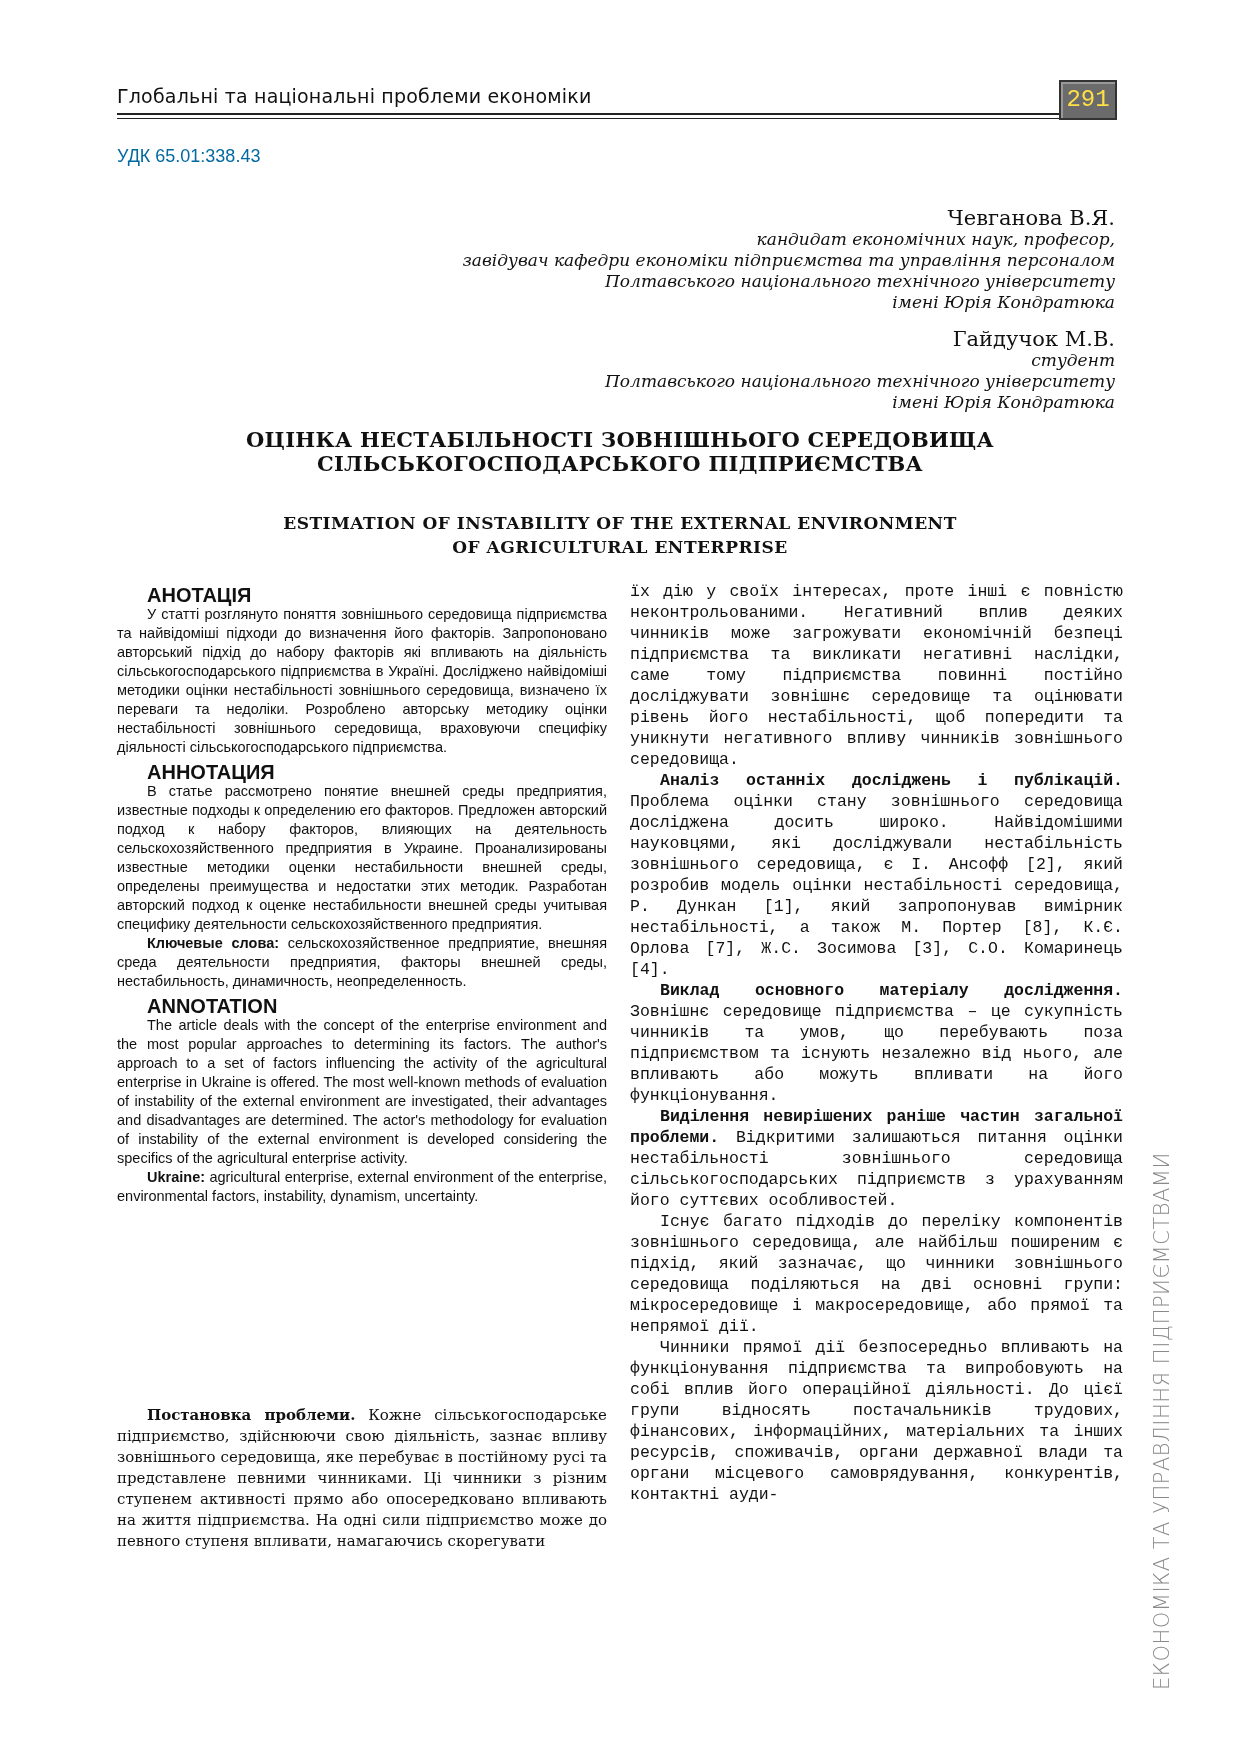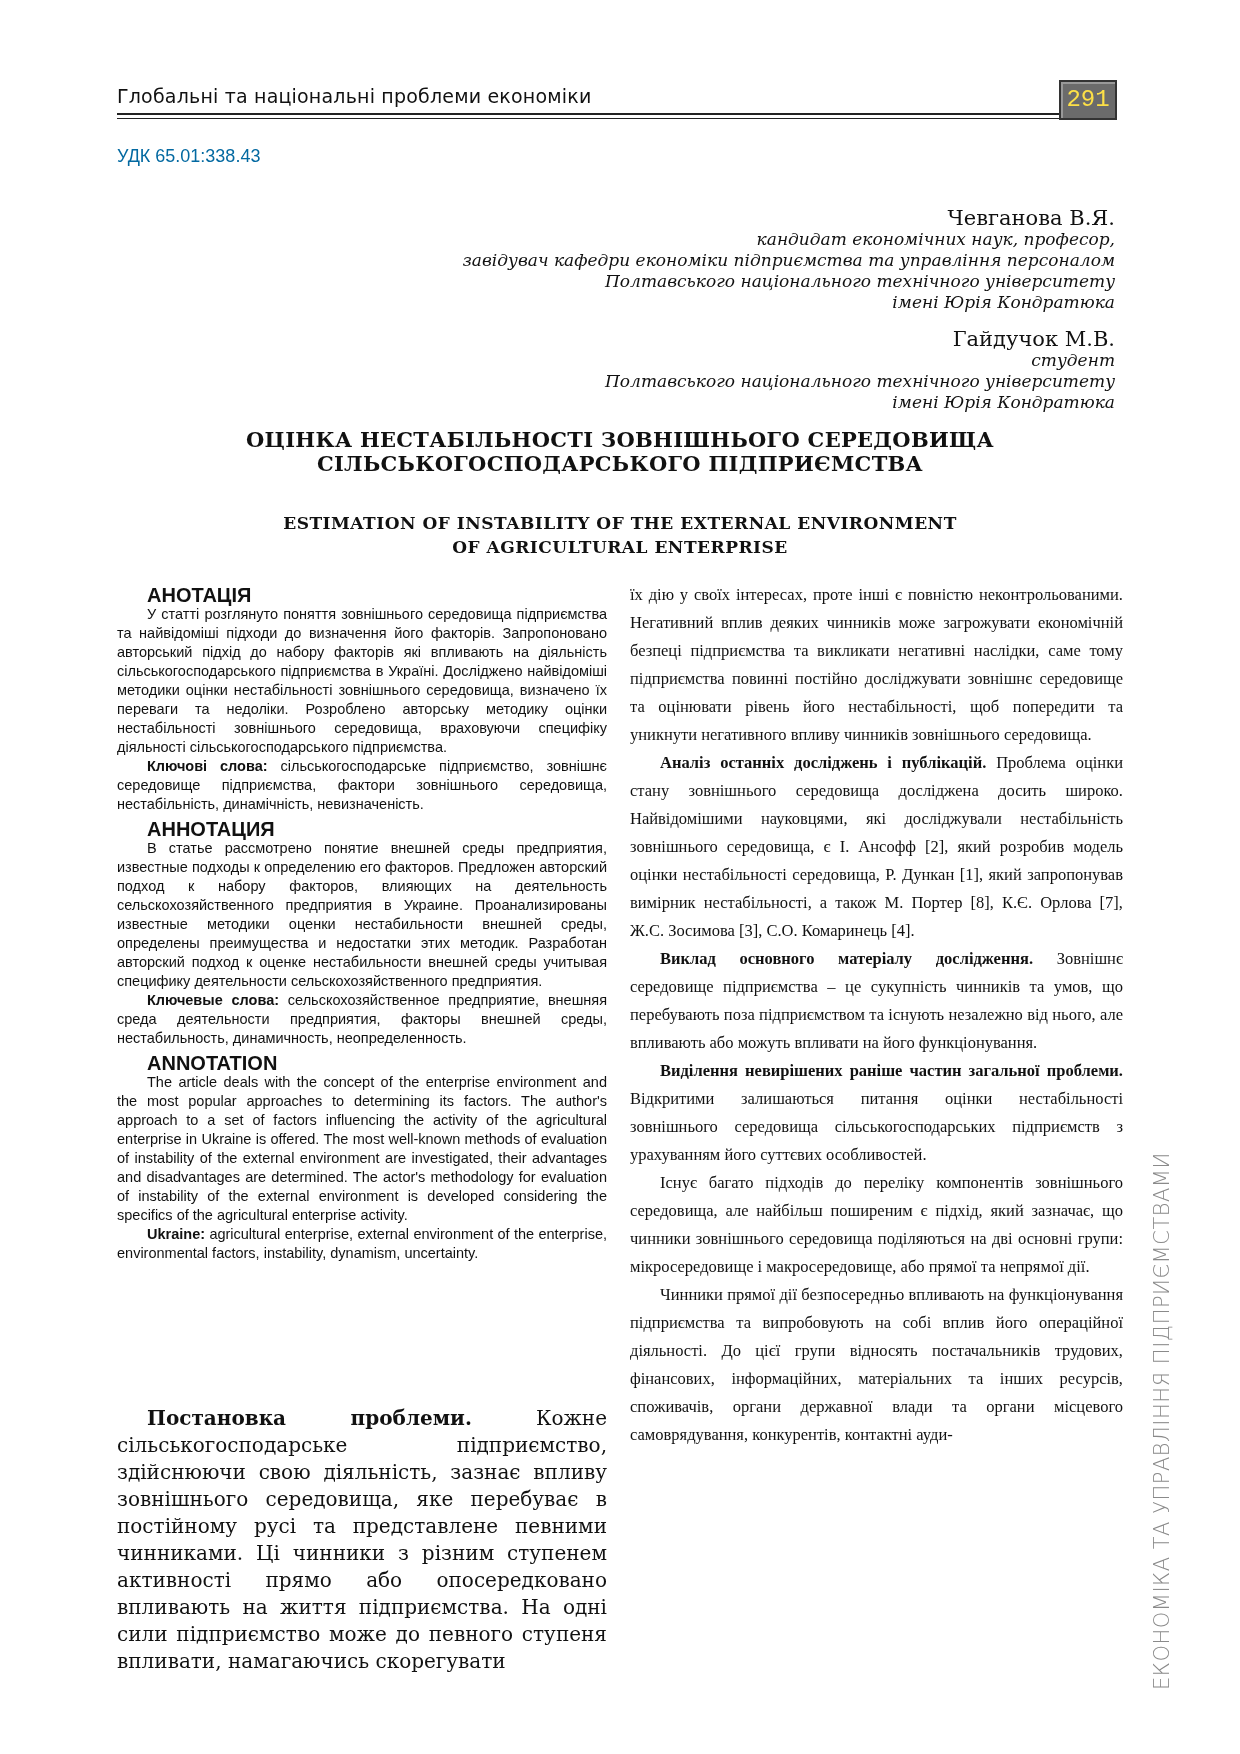--- a/index.html
+++ b/index.html
@@ -27,22 +27,22 @@
 
   
   .abstracts { position: absolute; left: 117px; top: 586px; width: 490px; font-family: "Liberation Sans", sans-serif; font-size: 14.5px; line-height: 19px; text-align: justify; }
   .abs-head { font-weight: bold; padding-left: 30px; font-size: 20px; }
   .abs-p { text-indent: 30px; margin: 0; }
   .abs-kw { text-indent: 30px; margin: 0; }
   .abs-kw b { font-weight: bold; }
   .abs-block { margin-bottom: 6px; }
 
   
-  .body-left { position: absolute; left: 117px; top: 1405px; width: 490px; font-family: "DejaVu Serif", serif; font-size: 20px; line-height: 27px; text-align: justify; }
-  .body-right { position: absolute; left: 630px; top: 581px; width: 493px; font-family: Liberation Serif, serif; font-size: 16.5px; line-height: 28px; text-align: justify; }
+  .body-left { position: absolute; left: 117px; top: 1405px; width: 490px; font-family: "DejaVu Serif", serif; font-size: 15px; line-height: 21px; text-align: justify; }
+  .body-right { position: absolute; left: 630px; top: 581px; width: 493px; font-family: Liberation Mono, monospace; font-size: 16.5px; line-height: 21px; text-align: justify; }
   .para { margin: 0; text-indent: 30px; }
   .para.noindent { text-indent: 0; }
   .para b { font-weight: bold; }
 
   
   .side-label { position: absolute; left: 1150px; top: 1690px; transform: rotate(-90deg); transform-origin: left top; white-space: nowrap; font-family: "DejaVu Sans", sans-serif; font-size: 21px; color: #8a8a8a; letter-spacing: 0.5px; font-weight: 300; }
 </style>
 </head>
 <body>
 
@@ -81,21 +81,20 @@
 
   <div class="title-en">
     <div>ESTIMATION OF INSTABILITY OF THE EXTERNAL ENVIRONMENT</div>
     <div>OF AGRICULTURAL ENTERPRISE</div>
   </div>
 
   <div class="abstracts">
     <div class="abs-block">
       <div class="abs-head">АНОТАЦІЯ</div>
       <p class="abs-p">У статті розглянуто поняття зовнішнього середовища підприємства та найвідоміші підходи до визначення його факторів. Запропоновано авторський підхід до набору факторів які впливають на діяльність сільськогосподарського підприємства в Україні. Досліджено найвідоміші методики оцінки нестабільності зовнішнього середовища, визначено їх переваги та недоліки. Розроблено авторську методику оцінки нестабільності зовнішнього середовища, враховуючи специфіку діяльності сільськогосподарського підприємства.</p>
-      <p class="abs-kw"><b>Ключові слова:</b> <span>сільськогосподарське підприємство, зовнішнє середовище підприємства, фактори зовнішнього середовища, нестабільність, динамічність, невизначеність.</span></p>
     </div>
     <div class="abs-block">
       <div class="abs-head">АННОТАЦИЯ</div>
       <p class="abs-p">В статье рассмотрено понятие внешней среды предприятия, известные подходы к определению его факторов. Предложен авторский подход к набору факторов, влияющих на деятельность сельскохозяйственного предприятия в Украине. Проанализированы известные методики оценки нестабильности внешней среды, определены преимущества и недостатки этих методик. Разработан авторский подход к оценке нестабильности внешней среды учитывая специфику деятельности сельскохозяйственного предприятия.</p>
       <p class="abs-kw"><b>Ключевые слова:</b> <span>сельскохозяйственное предприятие, внешняя среда деятельности предприятия, факторы внешней среды, нестабильность, динамичность, неопределенность.</span></p>
     </div>
     <div class="abs-block">
       <div class="abs-head">ANNOTATION</div>
       <p class="abs-p">The article deals with the concept of the enterprise environment and the most popular approaches to determining its factors. The author's approach to a set of factors influencing the activity of the agricultural enterprise in Ukraine is offered. The most well-known methods of evaluation of instability of the external environment are investigated, their advantages and disadvantages are determined. The actor's methodology for evaluation of instability of the external environment is developed considering the specifics of the agricultural enterprise activity.</p>
       <p class="abs-kw"><b>Ukraine:</b> <span>agricultural enterprise, external environment of the enterprise, environmental factors, instability, dynamism, uncertainty.</span></p>

